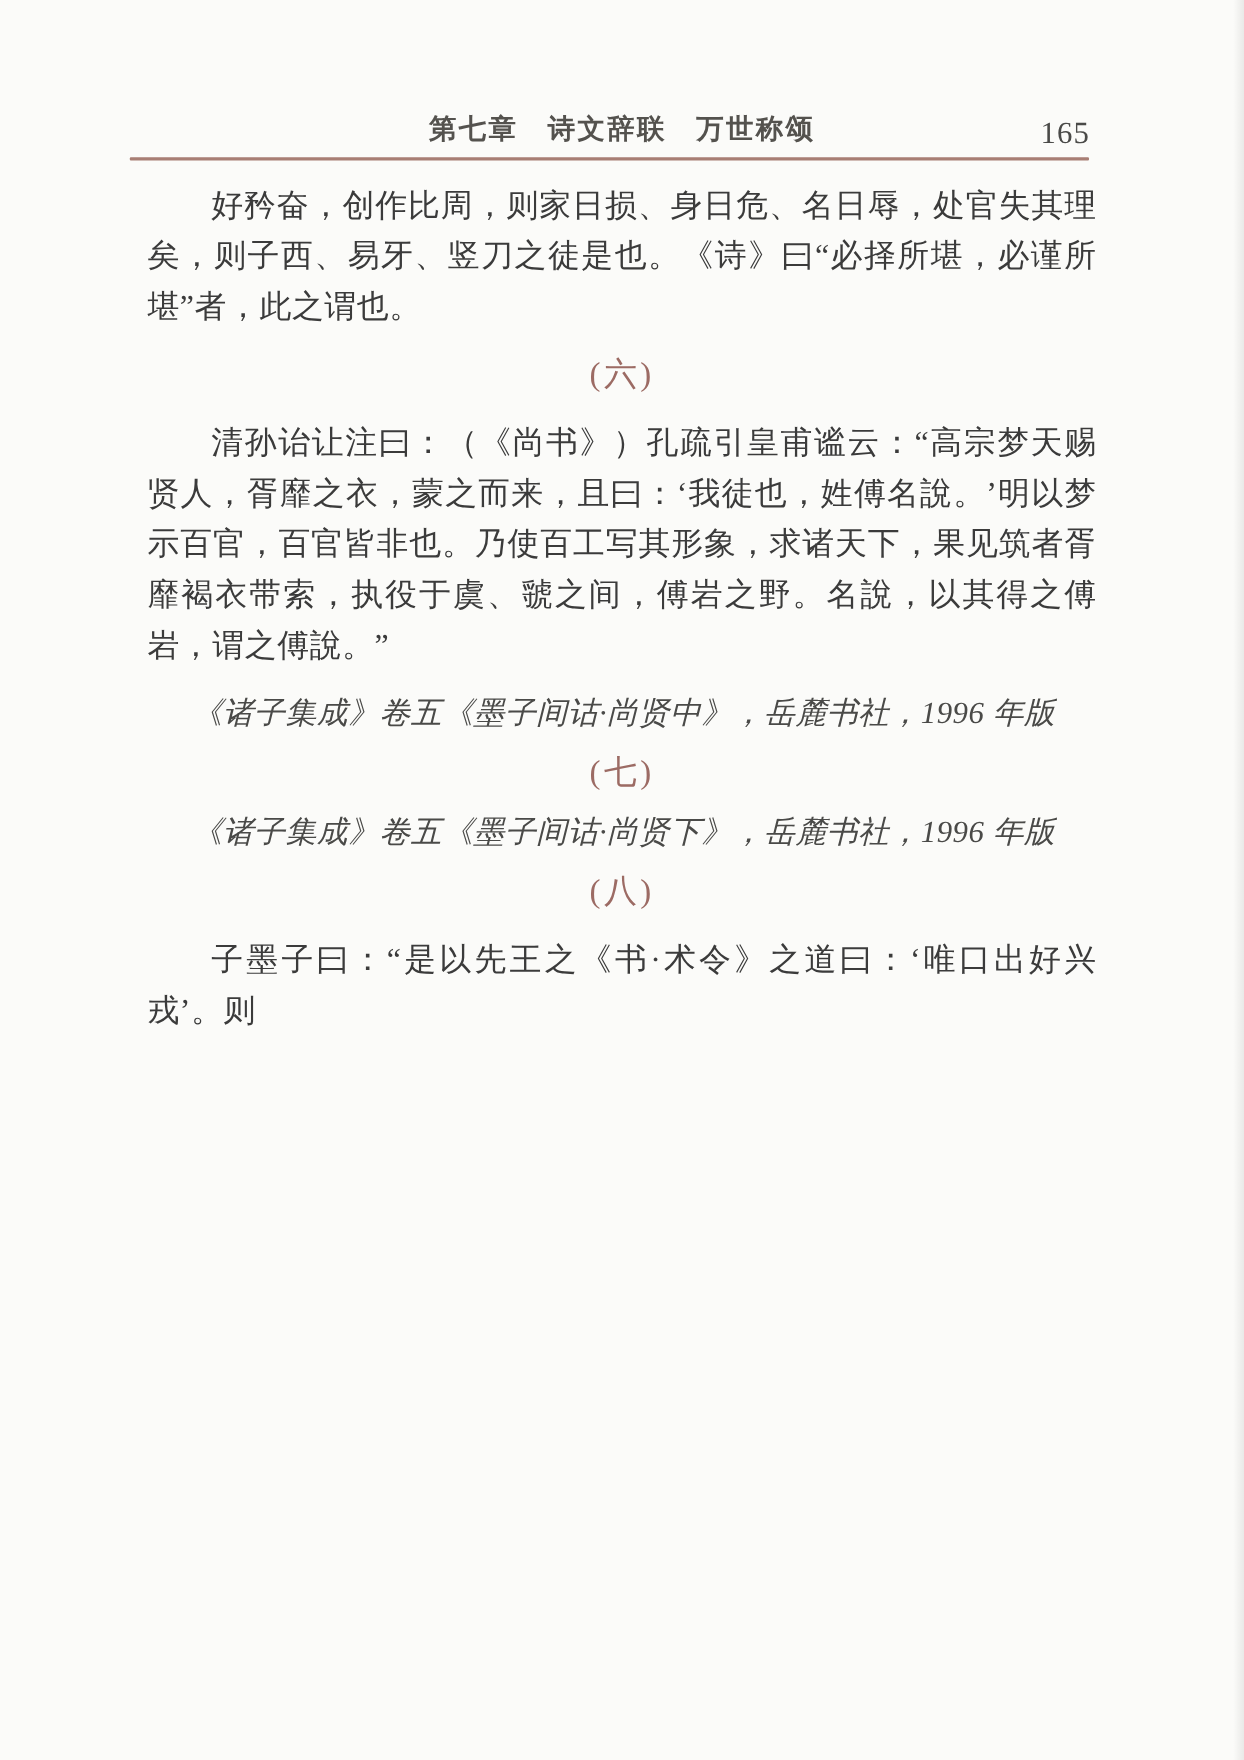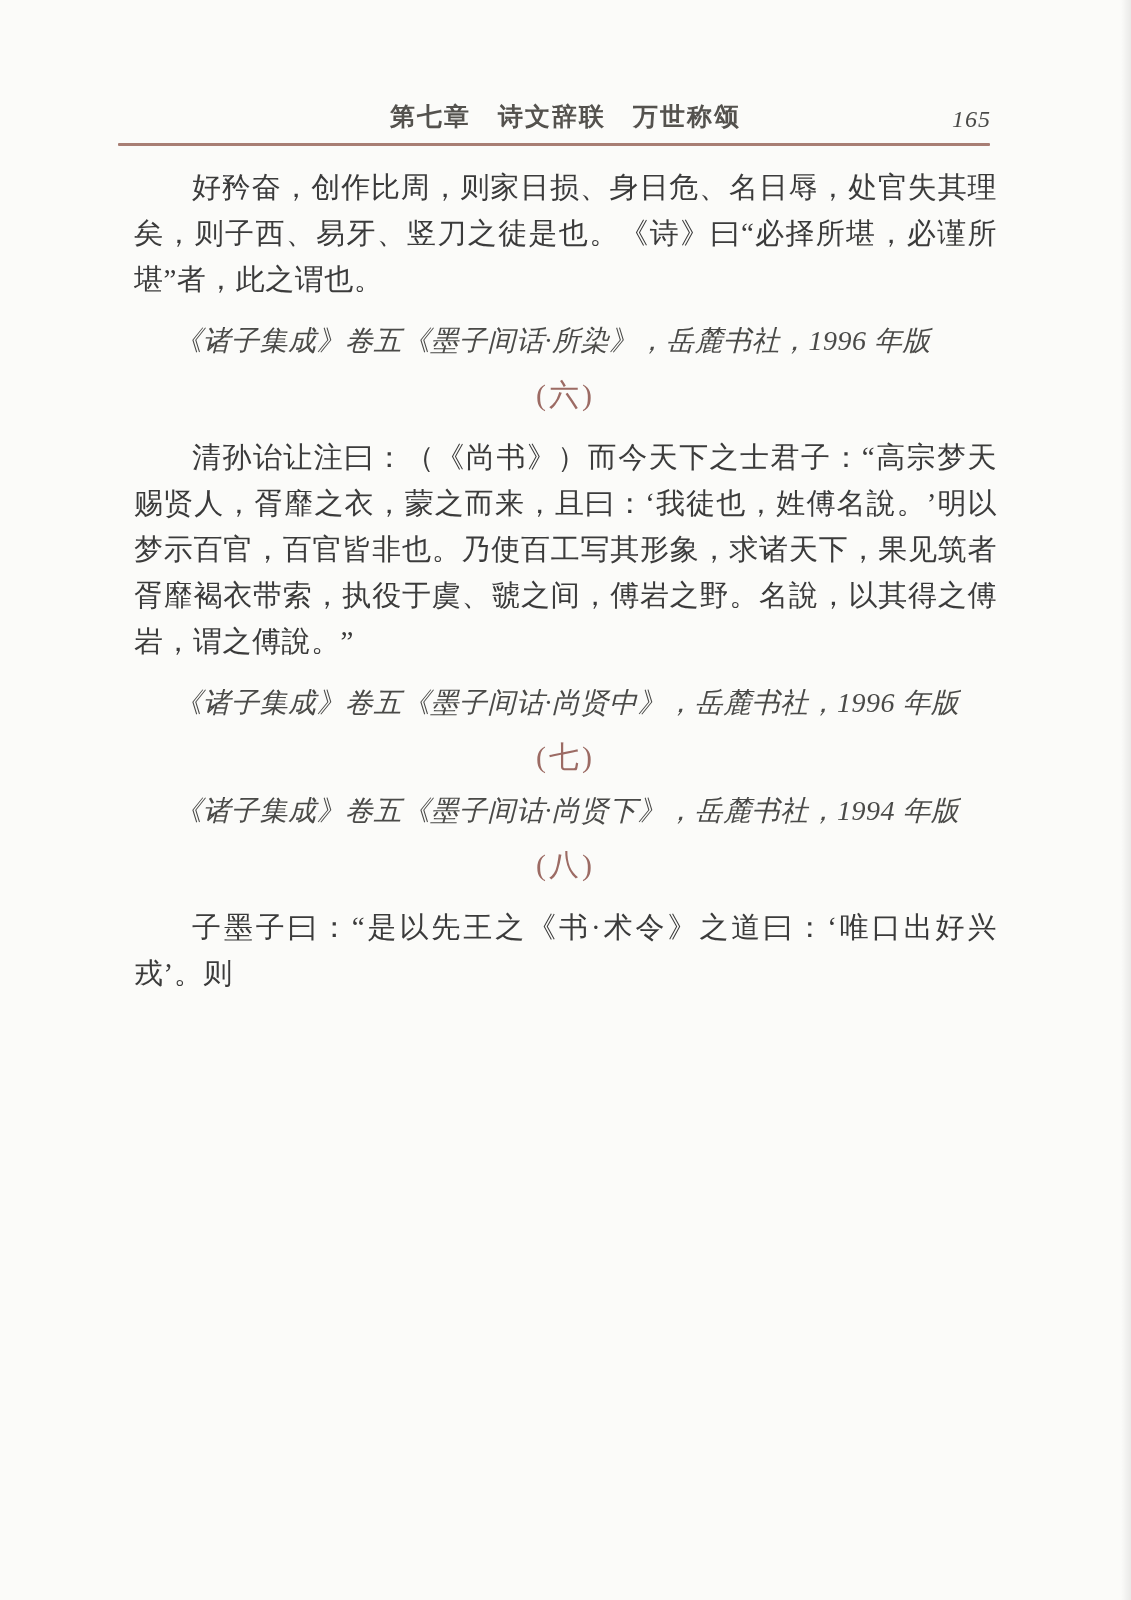--- a/index.html
+++ b/index.html
@@ -28,23 +28,22 @@
   .chapter-title{
     text-align:center;
     font-size:25px;font-weight:bold;
     color:#54524e;
     letter-spacing:2px;
     padding-top:4px;
     font-family:Liberation Sans, sans-serif;
   }
   .page-number{
     position:absolute;right:22px;top:10px;
-    font-size:24px;color:#4a4a48;letter-spacing:1px;
+    font-size:28px;color:#4a4a48;letter-spacing:1px;
     font-family:"Liberation Serif","DejaVu Serif",serif;
-    font-style:italic;
   }
   .header-rule{
     width:872px;height:3px;background:var(--rule);
     margin-top:3px;
     border-radius:1px;
   }
   .body-text{
     margin-top:18px;
     font-size:29px;line-height:46px;
     color:var(--ink);
@@ -83,32 +82,31 @@
     <div class="chapter-title">第七章　诗文辞联　万世称颂</div>
     <div class="page-number">165</div>
   </div>
 
   <div class="header-rule"></div>
 
   <div class="body-text">
 
     <p class="para">好矜奋，创作比周，则家日损、身日危、名日辱，处官失其理矣，则子西、易牙、竖刀之徒是也。《诗》曰“必择所堪，必谨所堪”者，此之谓也。</p>
 
-    <p class="citation">《诸子集成》卷五《墨子间话·所染》，岳麓书社，1996 年版</p>
 
     <h2 class="section-heading">(六)</h2>
 
 
-    <p class="para">清孙诒让注曰：（《尚书》）而今天下之士君子：“高宗梦天赐贤人，胥靡之衣，蒙之而来，且曰：‘我徒也，姓傅名說。’明以梦示百官，百官皆非也。乃使百工写其形象，求诸天下，果见筑者胥靡褐衣带索，执役于虞、虢之间，傅岩之野。名說，以其得之傅岩，谓之傅說。”</p>
+    <p class="para">清孙诒让注曰：（《尚书》）孔疏引皇甫谧云：“高宗梦天赐贤人，胥靡之衣，蒙之而来，且曰：‘我徒也，姓傅名說。’明以梦示百官，百官皆非也。乃使百工写其形象，求诸天下，果见筑者胥靡褐衣带索，执役于虞、虢之间，傅岩之野。名說，以其得之傅岩，谓之傅說。”</p>
 
     <p class="citation">《诸子集成》卷五《墨子间诂·尚贤中》，岳麓书社，1996 年版</p>
 
     <h2 class="section-heading">(七)</h2>
 
 
-    <p class="citation">《诸子集成》卷五《墨子间诂·尚贤下》，岳麓书社，1994 年版</p>
+    <p class="citation">《诸子集成》卷五《墨子间诂·尚贤下》，岳麓书社，1996 年版</p>
 
     <h2 class="section-heading">(八)</h2>
 
     <p class="para">子墨子曰：“是以先王之《书·术令》之道曰：‘唯口出好兴戎’。则</p>
 
   </div>
 </div>
 
 </body></html>

